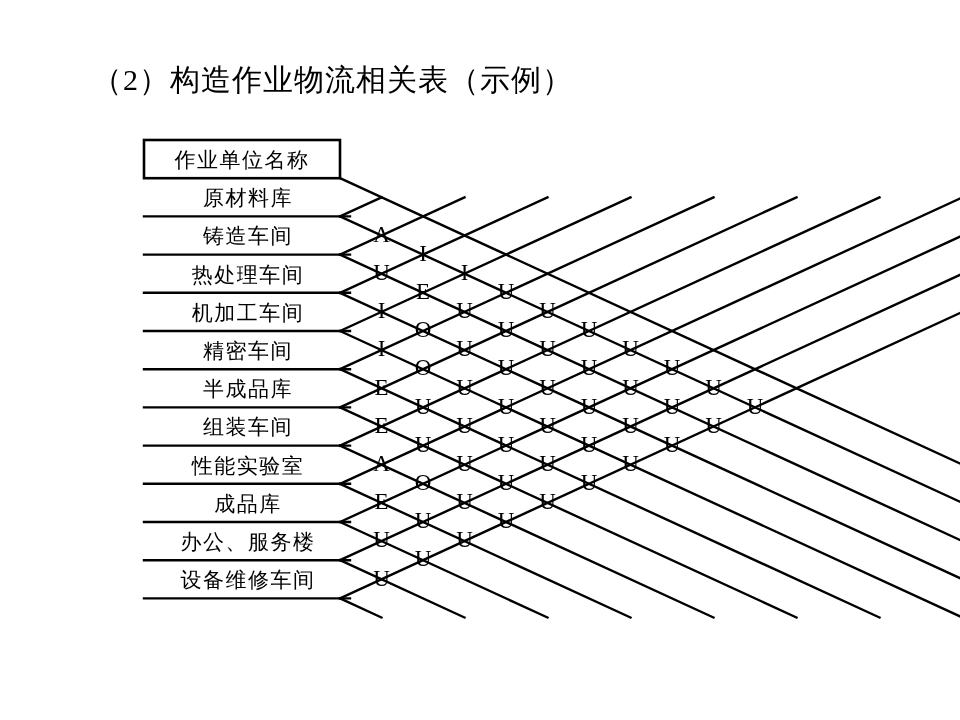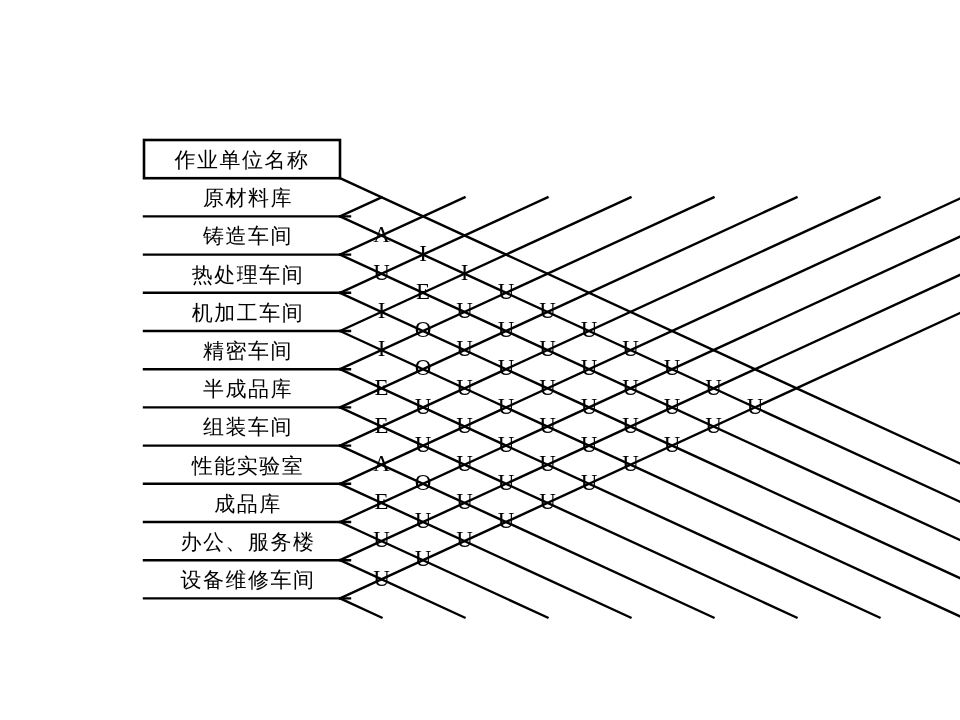--- a/index.html
+++ b/index.html
@@ -74,20 +74,21 @@
     fill: #000000;
     text-anchor: middle;
     dominant-baseline: middle;
   }
 </style>
 </head>
 <body>
 
 <div id="root">
 
+  <div id="slide-title">（2）构造作业物流相关表（示例）</div>
 
   <div id="rel-chart">
     <svg viewBox="0 0 960 720" xmlns="http://www.w3.org/2000/svg">
       <g id="label-rows">
           <rect x="144" y="140" width="196" height="38.19999999999999" class="header-box"></rect>
           <text x="242" y="167" class="header-label">作业单位名称</text>
           <line x1="144" y1="216.39999999999998" x2="350" y2="216.39999999999998" class="grid-line"></line>
           <text x="248" y="205.2" class="row-label">原材料库</text>
           <line x1="144" y1="254.59999999999997" x2="350" y2="254.59999999999997" class="grid-line"></line>
           <text x="248" y="243.39999999999998" class="row-label">铸造车间</text>

